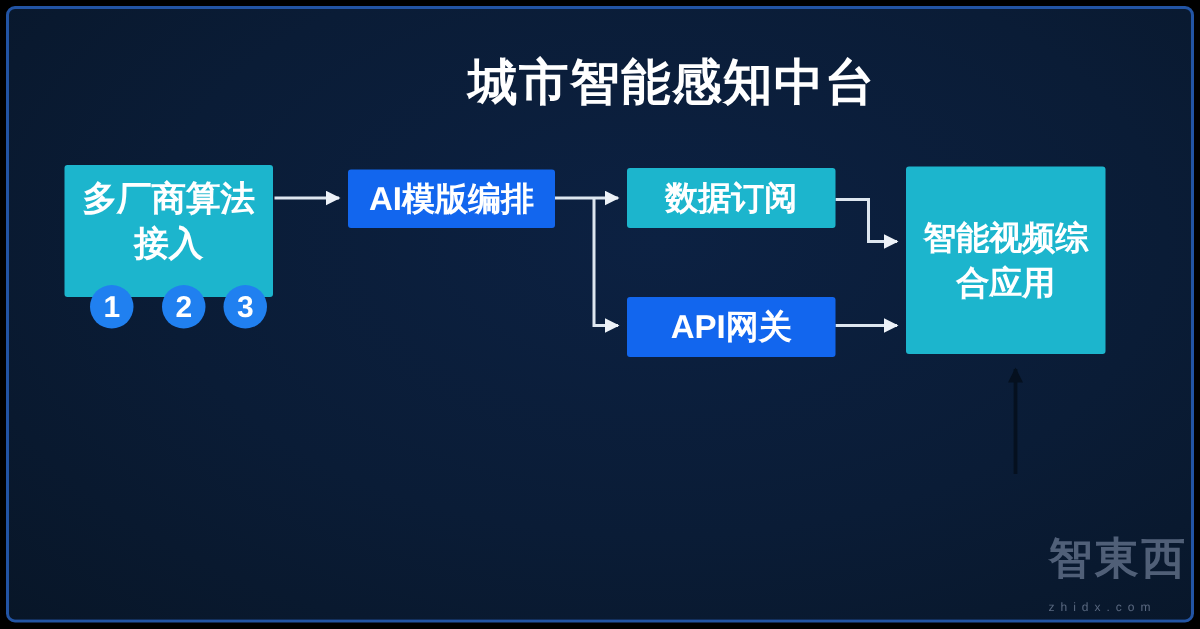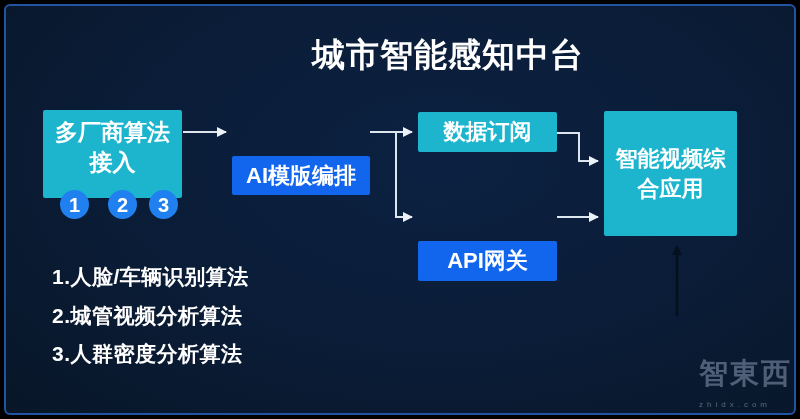--- a/index.html
+++ b/index.html
@@ -22,21 +22,21 @@
     color:#ffffff; font-size:33px; font-weight:bold; letter-spacing:1px;
     white-space:nowrap;
     margin-left:19px;
   }
 
   .node {
     position:absolute; display:flex; align-items:center; justify-content:center;
     color:#ffffff; font-weight:bold; text-align:center; border-radius:2px;
   }
   .teal { background:#1cb5cd; }
-  .blue { background:#1266ee;margin-top:43px; }
+  .blue { background:#1266ee; }
 
   .node-vendor { left:43px; top:110px; width:139px; height:88px; font-size:23px; line-height:1.3; padding-bottom:12px; }
   .node-vendor .wrap { width:120px; }
   .node-ai        { left:232px; top:113px; width:138px; height:39px; font-size:22px; }
   .node-subscribe { left:418px; top:112px; width:139px; height:40px; font-size:22px; }
   .node-gateway   { left:418px; top:198px; width:139px; height:40px; font-size:22px; }
   .node-app       { left:604px; top:111px; width:133px; height:125px; font-size:22px; line-height:1.35; }
   .node-app .wrap { width:118px; }
 
   .badge {
@@ -103,23 +103,18 @@
   </div>
 
   <div class="node teal node-subscribe">
     <span>数据订阅</span>
   </div>
 
   <div class="node teal node-app">
     <span class="wrap">智能视频综合应用</span>
   </div>
 
-  <div class="notes">
-    <div class="note-line">1.人脸/车辆识别算法</div>
-    <div class="note-line">2.城管视频分析算法</div>
-    <div class="note-line">3.人群密度分析算法</div>
-  </div>
 
   <div class="watermark">
     <div class="wm-logo">智東西</div>
     <div class="wm-domain">zhidx.com</div>
   </div>
 </div>
 
 </body></html>

